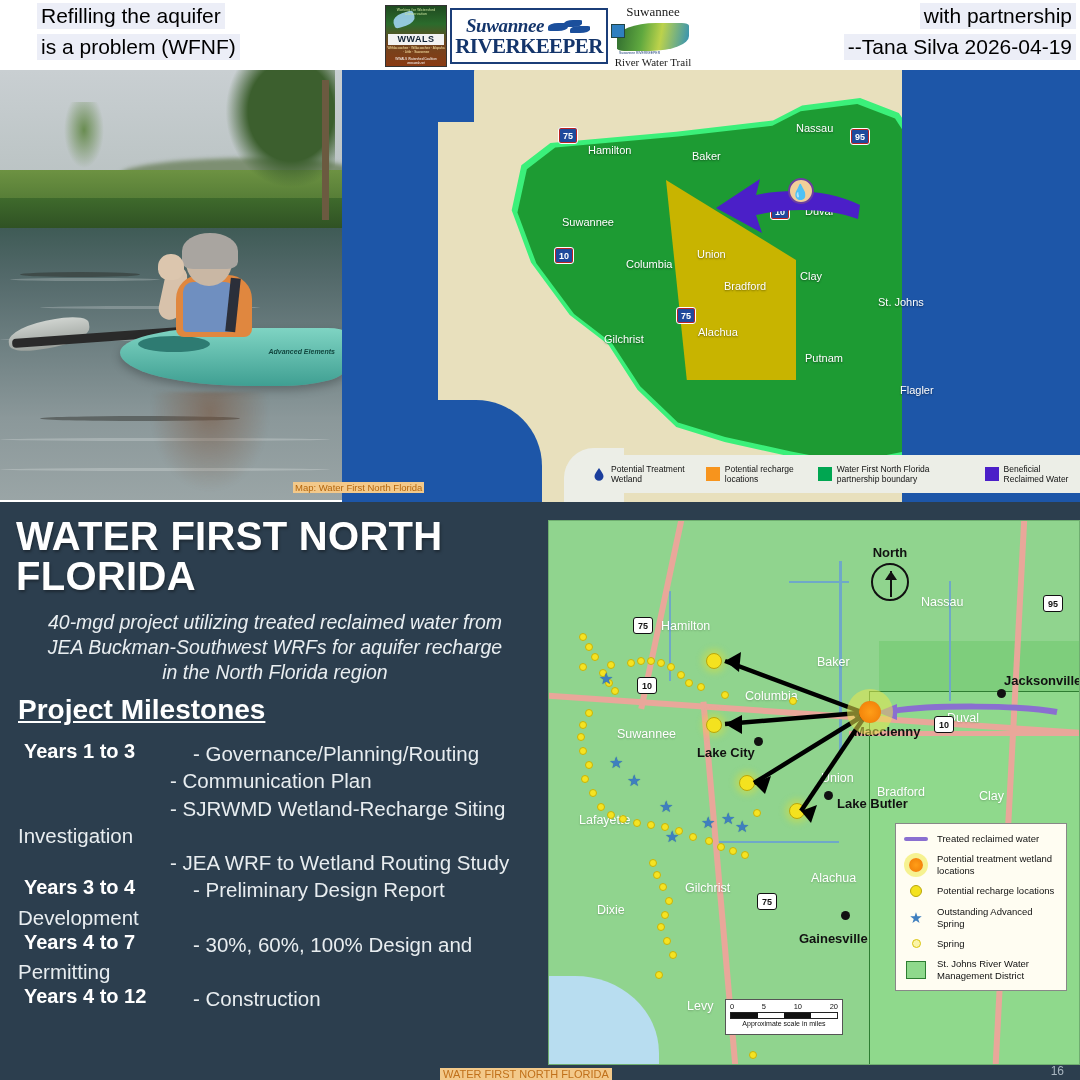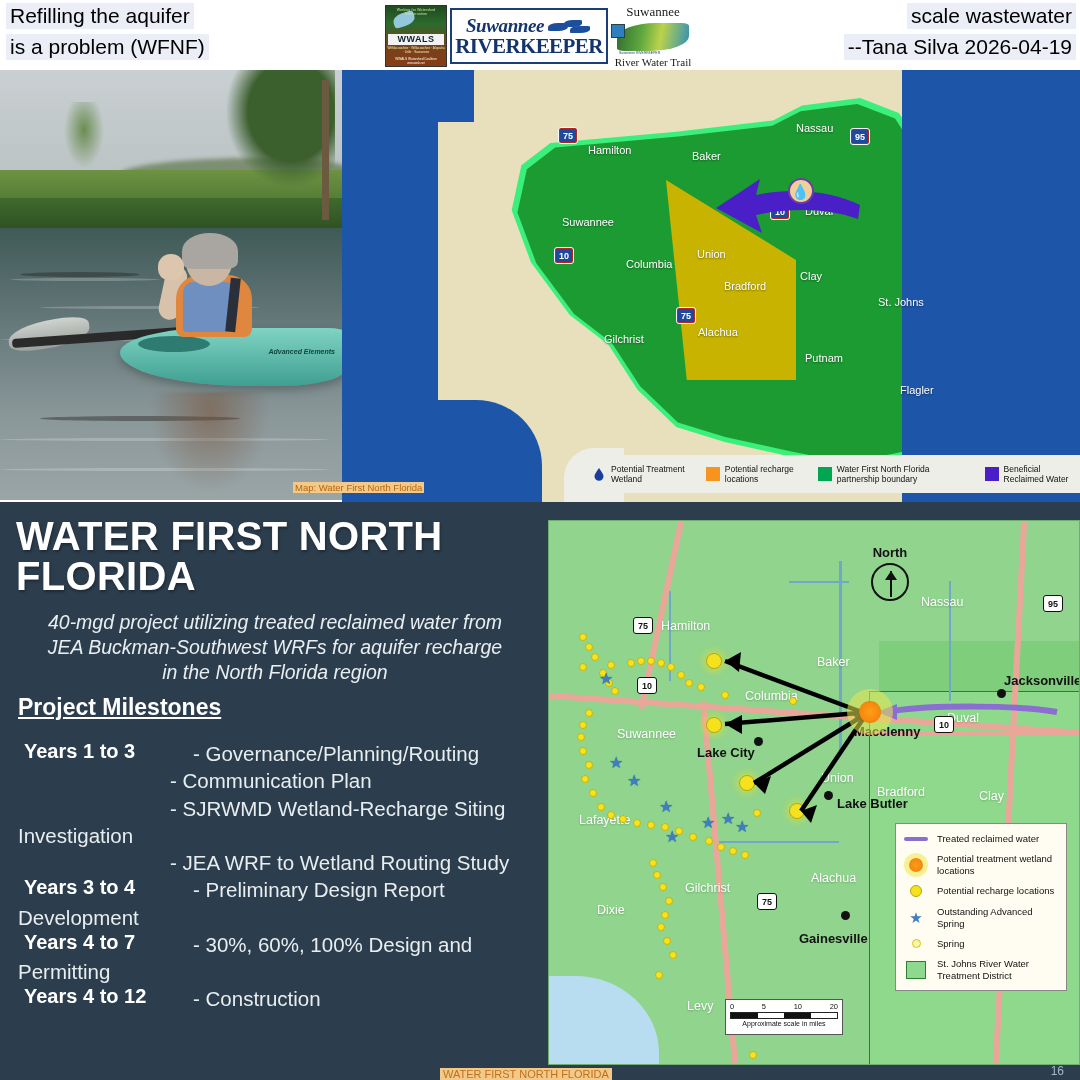--- a/index.html
+++ b/index.html
@@ -4,21 +4,21 @@
 <style>
   * { margin:0; padding:0; box-sizing:border-box; }
   html,body { width:1080px; height:1080px; overflow:hidden; background:#fff;
     font-family:"Liberation Sans", sans-serif; }
   #page { position:relative; width:1080px; height:1080px; background:#ffffff; }
 
   
   #header { position:absolute; left:0; top:0; width:1080px; height:72px;
     background:#ffffff; }
   .hdr-text { position:absolute; font-size:21px; color:#000; line-height:1.15;
-    background:#eceef7; padding:1px 4px; white-space:nowrap; }
+    background:#eceef7; padding:1px 4px; white-space:nowrap;margin-left:31px; }
   #hdr-l1 { left:6px;  top:3px; }
   #hdr-l2 { left:6px;  top:34px; }
   #hdr-r1 { right:4px; top:3px; }
   #hdr-r2 { right:4px; top:34px; }
 
   #logos { position:absolute; left:385px; top:4px; width:310px; height:64px;
     display:flex; align-items:center; gap:3px; }
   .logo-wwals { width:75px; height:62px; border:1px solid #333;
     background:linear-gradient(#1f4a20 0%,#2b6b2c 30%,#6f4520 62%,#8a3a12 100%);
     position:relative; overflow:hidden; }
@@ -158,21 +158,21 @@
     background:#eceee7; border-radius:30px 0 0 0; z-index:19; }
 
   
   #slide { position:absolute; left:0; top:502px; width:1080px; height:578px;
     background:#2c3e4e; }
   #s-title { position:absolute; left:16px; top:14px; width:500px; color:#fff;
     font-size:40px; font-weight:bold; line-height:1.0; letter-spacing:.3px;
     text-shadow:1px 2px 3px rgba(0,0,0,.35); }
   #s-sub { position:absolute; left:40px; top:108px; width:470px; color:#e9eef1;
     font-size:19.5px; font-style:italic; line-height:1.27; text-align:center; }
-  #s-ms-head { position:absolute; left:18px; top:192px; color:#fff; font-size:23px;
+  #s-ms-head { position:absolute; left:18px; top:192px; color:#fff; font-size:28px;
     font-weight:bold; text-decoration:underline; }
   #s-rows { position:absolute; left:18px; top:238px; width:520px; }
   .ms-row { position:relative; min-height:27px; }
   .ms-yr { position:absolute; left:6px; top:0; font-size:20px; font-weight:bold;
     color:#fff; white-space:nowrap; }
   .ms-txt { margin-left:0; font-size:20.5px; color:#e8edf0; line-height:1.33;
     text-indent:175px; }
   .ms-txt.cont { text-indent:152px; }
   #s-footer { position:absolute; left:440px; bottom:0px; font-size:11px;
     color:#c0701a; background:#f3c98a; padding:0 3px; white-space:nowrap; }
@@ -232,21 +232,21 @@
   .m2-river { position:absolute; background:#6fa8c8; z-index:2; }
 </style>
 </head>
 <body>
 
 <div id="page">
 
   <div id="header">
     <div class="hdr-text" id="hdr-l1">Refilling the aquifer</div>
     <div class="hdr-text" id="hdr-l2">is a problem (WFNF)</div>
-    <div class="hdr-text" id="hdr-r1">scale wastewater</div>
+    <div class="hdr-text" id="hdr-r1">with partnership</div>
     <div class="hdr-text" id="hdr-r2">--Tana Silva 2026-04-19</div>
 
     <div id="logos">
       <div class="logo-wwals">
         <div class="fish"></div>
         <div class="wt">Working for Watershed Conservation</div>
         <div class="wbar">WWALS</div>
         <div class="wsub">Withlacoochee · Willacoochee · Alapaha · Little · Suwannee</div>
         <div class="wfoot">WWALS Watershed Coalition</div>
         <div class="wfoot2">www.wwals.net</div>
@@ -568,21 +568,21 @@
       <div class="l2-row">
         <div class="l2-ic">
           <div style="width:9px;height:9px;border-radius:50%;background:#fbf4a8;border:1.5px solid #d8c30c;"></div>
         </div>
         <div class="l2-tx">Spring</div>
       </div>
       <div class="l2-row">
         <div class="l2-ic">
           <div style="width:20px;height:18px;background:#8fd98c;border:1.5px solid #2e7d32;"></div>
         </div>
-        <div class="l2-tx">St. Johns River Water Treatment District</div>
+        <div class="l2-tx">St. Johns River Water Management District</div>
       </div>
     </div>
 
     <div id="m2-scale">
       <div class="nums">
         <span>0</span>
         <span>5</span>
         <span>10</span>
         <span>20</span>
       </div>

